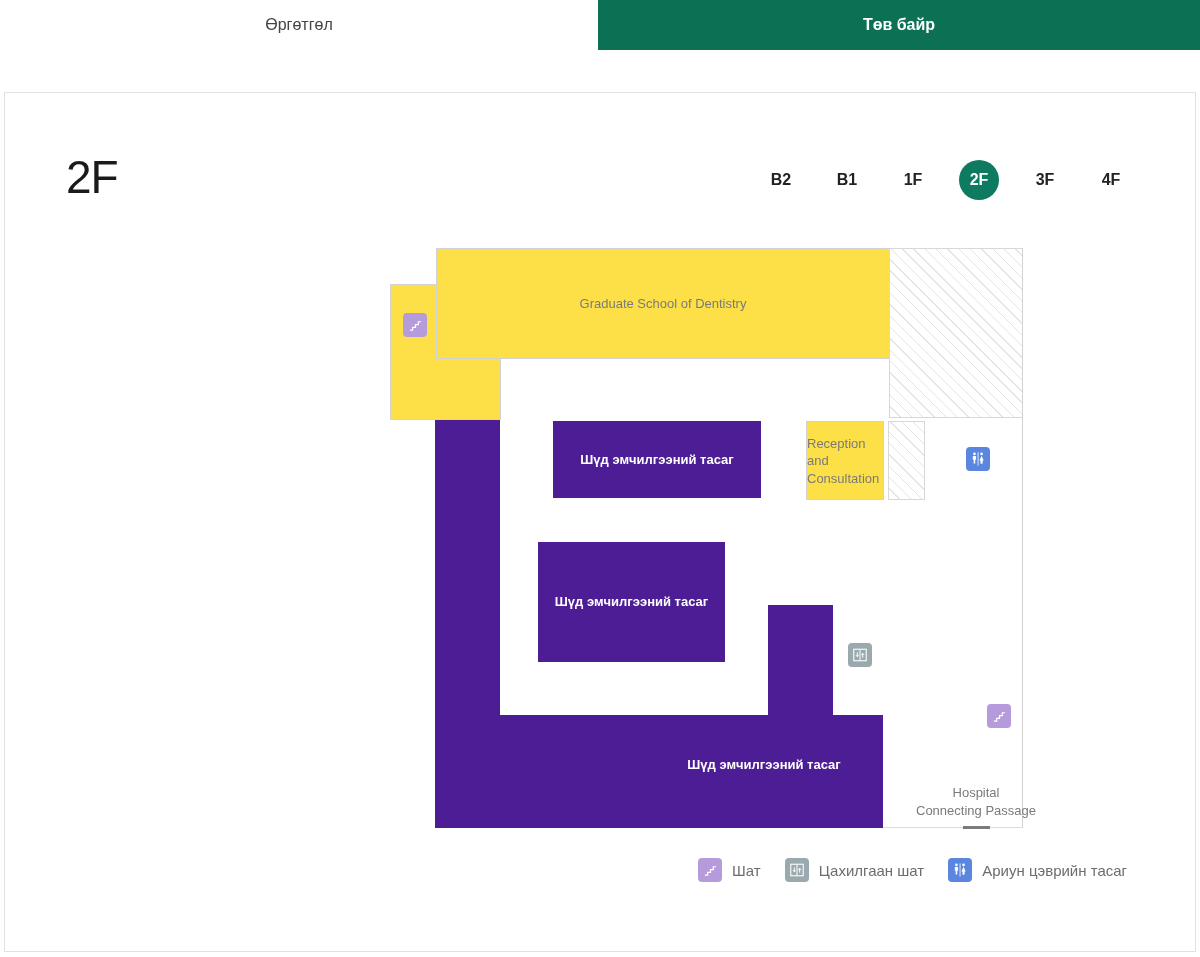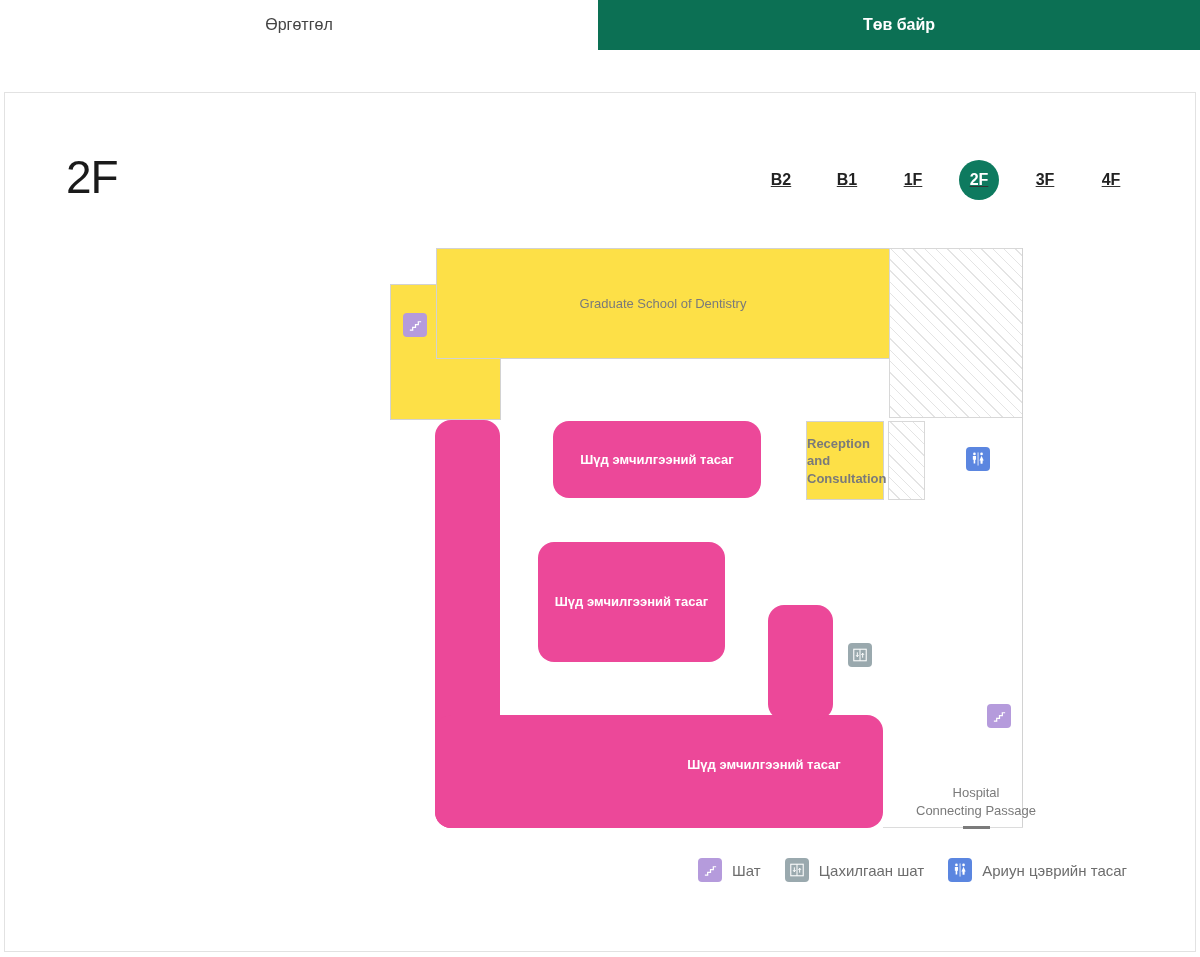--- a/index.html
+++ b/index.html
@@ -71,21 +71,20 @@
   }
 
   
   .floor-selector {
     position: absolute;
     left: 748px;
     top: 160px;
     display: flex;
     align-items: center;
     gap: 0px;
-    text-decoration: underline;
   }
   .floor-btn {
     width: 66px;
     height: 40px;
     display: flex;
     align-items: center;
     justify-content: center;
     font-size: 16px;
     font-weight: bold;
     color: #222;
@@ -118,22 +117,21 @@
 
   .shape {
     position: absolute;
     box-sizing: border-box;
   }
   .outline {
     border: 1px solid #d2d2d2;
     background: #fde047;
   }
   .teal {
-    background: #ec4899;
-    border-radius: 16px;
+    background: #4c1d95;
   }
   .room-label {
     position: absolute;
     font-size: 13px;
     font-weight: bold;
     color: #ffffff;
     text-align: center;
     width: 100%;
     left: 0;
     top: 50%;
@@ -260,21 +258,21 @@
 
   <div class="shape teal" style="left:553px; top:421px; width:208px; height:77px;">
     <div class="room-label">Шүд эмчилгээний тасаг</div>
   </div>
 
   <div class="shape teal" style="left:538px; top:542px; width:187px; height:120px;">
     <div class="room-label">Шүд эмчилгээний тасаг</div>
   </div>
 
   <div class="shape outline" style="left:806px; top:421px; width:78px; height:79px;">
-    <div class="gray-label" style="left:-2px; top:50%; width:100%; transform:translateY(-50%); text-align:left; padding-left:2px;font-weight:bold;">
+    <div class="gray-label" style="left:-2px; top:50%; width:100%; transform:translateY(-50%); text-align:left; padding-left:2px;">
       <span>Reception and</span><br>
       <span>Consultation</span>
     </div>
   </div>
 
   <div class="hatch" style="left:888px; top:421px; width:37px; height:79px;"></div>
 
   <div class="shape" style="left:1022px; top:248px; width:1px; height:580px; background:#d2d2d2;"></div>
 
   <div class="shape" style="left:883px; top:827px; width:140px; height:1px; background:#dcdcdc;"></div>

